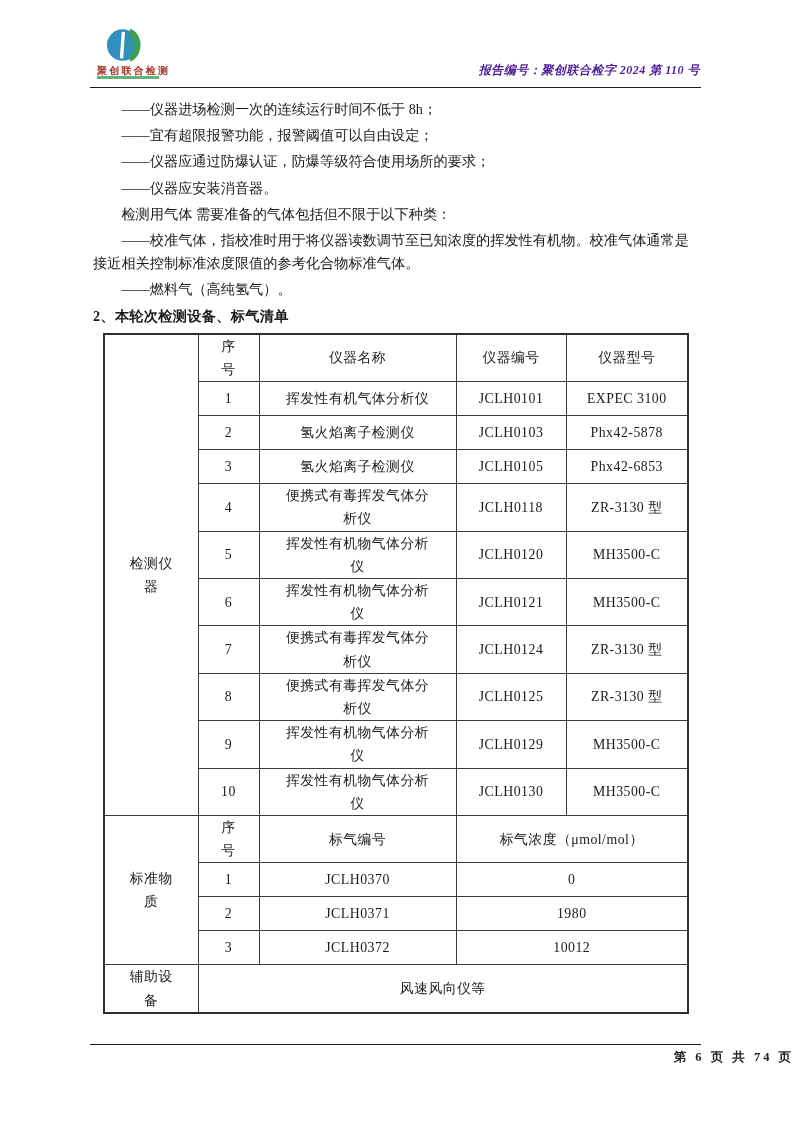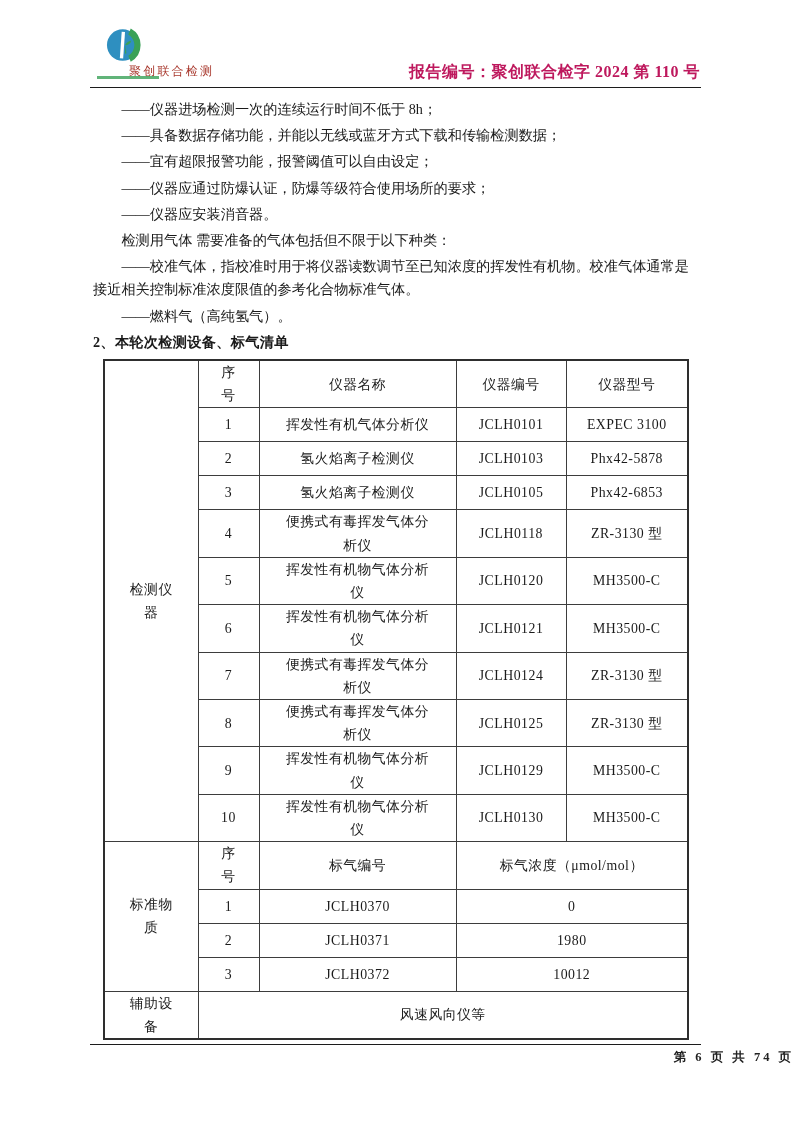--- a/index.html
+++ b/index.html
@@ -12,27 +12,27 @@
     background: #ffffff;
     font-family: "Liberation Serif", "DejaVu Serif", serif;
     color: #1a1a1a;
     overflow: hidden;
   }
   
   .hdr { position: absolute; top: 0; left: 0; right: 0; height: 90px; }
   .logo-block { position: absolute; left: 97px; top: 26px; width: 70px; text-align: left; }
   .logo-svg { display: block; width: 42px; height: 40px; margin-left: 8px; }
   .logo-cn {
-    margin-top: 1px; font-size: 12px; font-weight: normal; color: #a8372c;
-    letter-spacing: 2.2px; white-space: nowrap; line-height: 8px; margin-left: 32px;
+    margin-top: 1px; font-size: 10px; font-weight: bold; color: #a8372c;
+    letter-spacing: 2.2px; white-space: nowrap; line-height: 8px;
   }
   .logo-en-bar { margin-top: 1px; width: 62px; height: 2.5px; background: #3aa157; opacity: .8; }
   .report-no {
     position: absolute; right: 94px; top: 62px;
-    font-size: 16px; font-weight: bold; letter-spacing: .5px; color: #be185d;
+    font-size: 12px; font-weight: bold; letter-spacing: .5px; color: #4c1d95; font-style: italic;
   }
   .hdr-rule { position: absolute; left: 90px; right: 93px; top: 87px; height: 0; border-top: 1.6px solid #1c1c1c; }
   
   .content {
     position: absolute; top: 95px; left: 90px; width: 611px;
     font-size: 14.2px; line-height: 23.2px;
   }
   .content p, .content h2 { margin: 3px; }
   .para { text-indent: 2em; }
   .flush { text-indent: 0; }
@@ -77,21 +77,20 @@
       </svg>
       <div class="logo-cn">聚创联合检测</div>
       <div class="logo-en-bar"></div>
     </div>
     <div class="report-no">报告编号：聚创联合检字 2024 第 110 号</div>
     <div class="hdr-rule"></div>
   </div>
 
   <div class="content">
     <p class="para">——仪器进场检测一次的连续运行时间不低于 8h；</p>
-    <p class="para">——具备数据存储功能，并能以无线或蓝牙方式下载和传输检测数据；</p>
     <p class="para">——宜有超限报警功能，报警阈值可以自由设定；</p>
     <p class="para">——仪器应通过防爆认证，防爆等级符合使用场所的要求；</p>
     <p class="para">——仪器应安装消音器。</p>
 
     <p class="para">检测用气体 需要准备的气体包括但不限于以下种类：</p>
     <p class="para">——校准气体，指校准时用于将仪器读数调节至已知浓度的挥发性有机物。校准气体通常是接近相关控制标准浓度限值的参考化合物标准气体。</p>
     <p class="para">——燃料气（高纯氢气）。</p>
 
     <h2 class="sec-title flush">2、本轮次检测设备、标气清单</h2>
 

